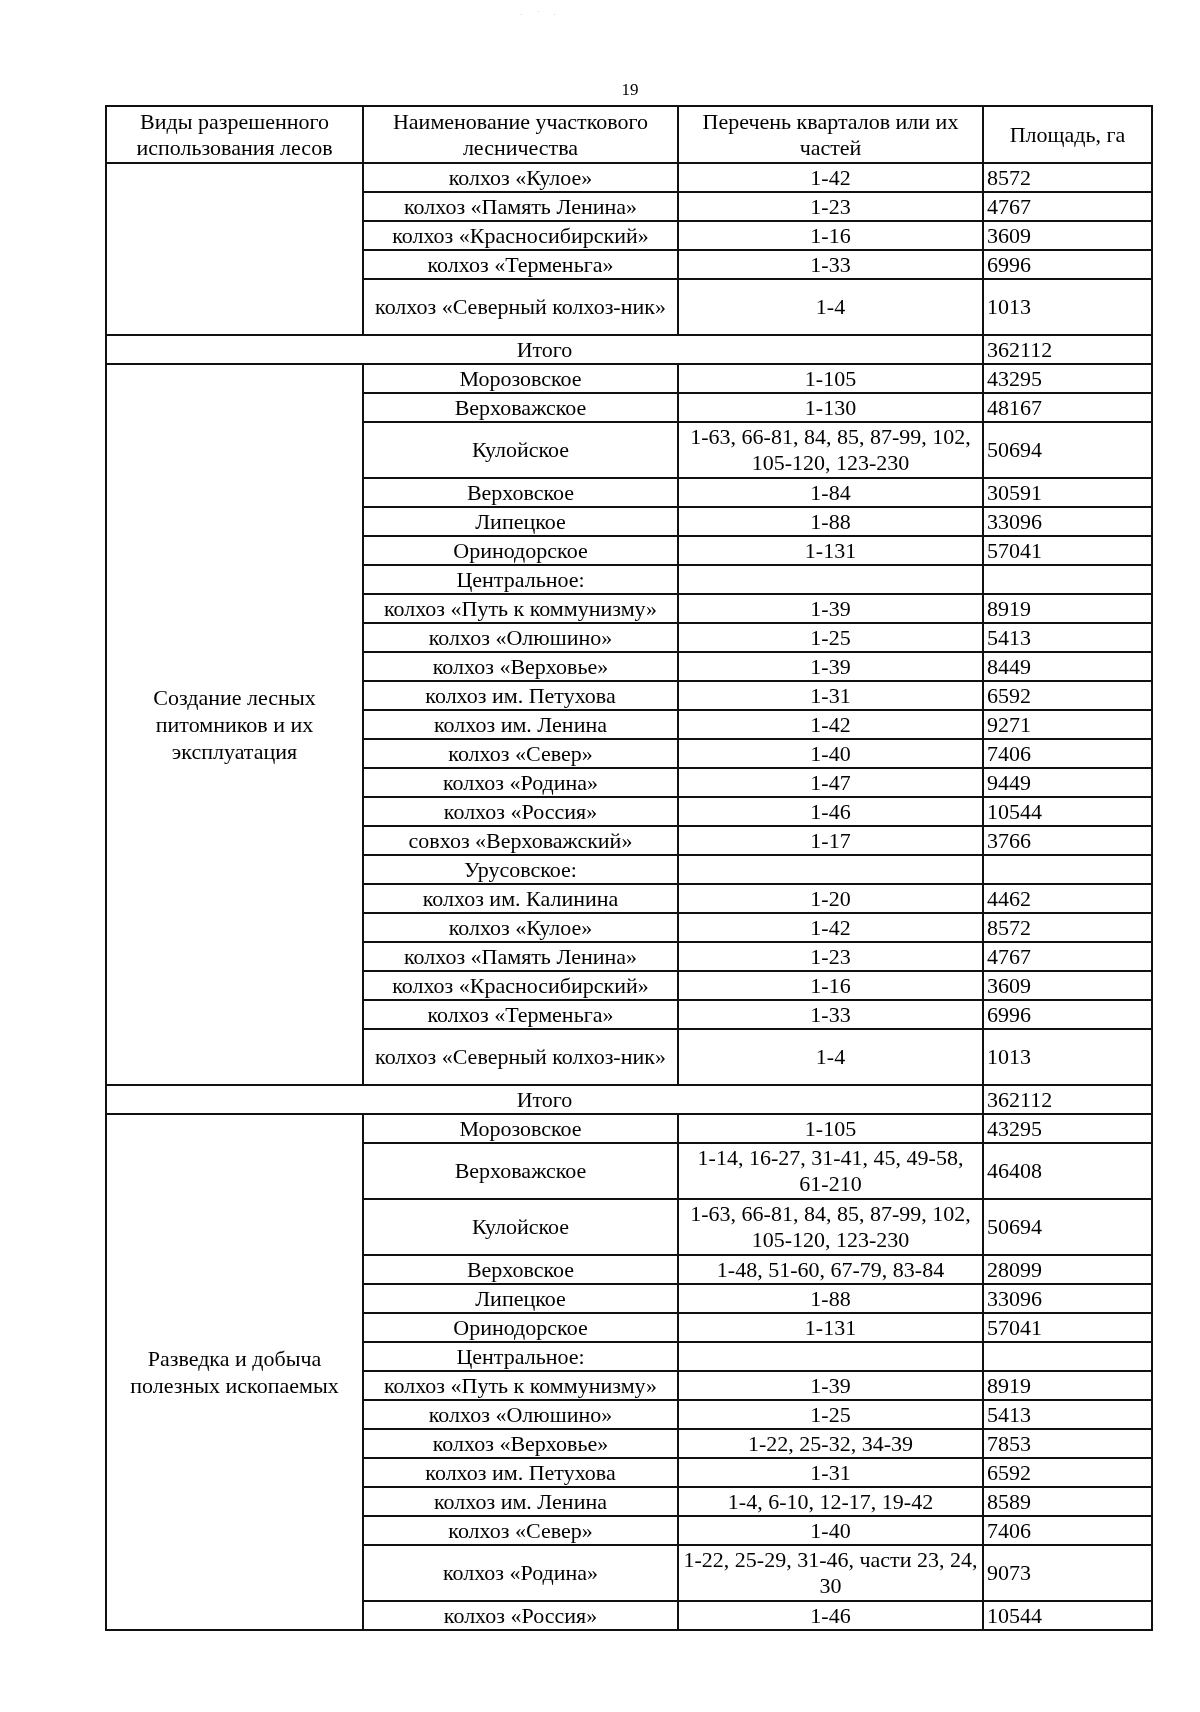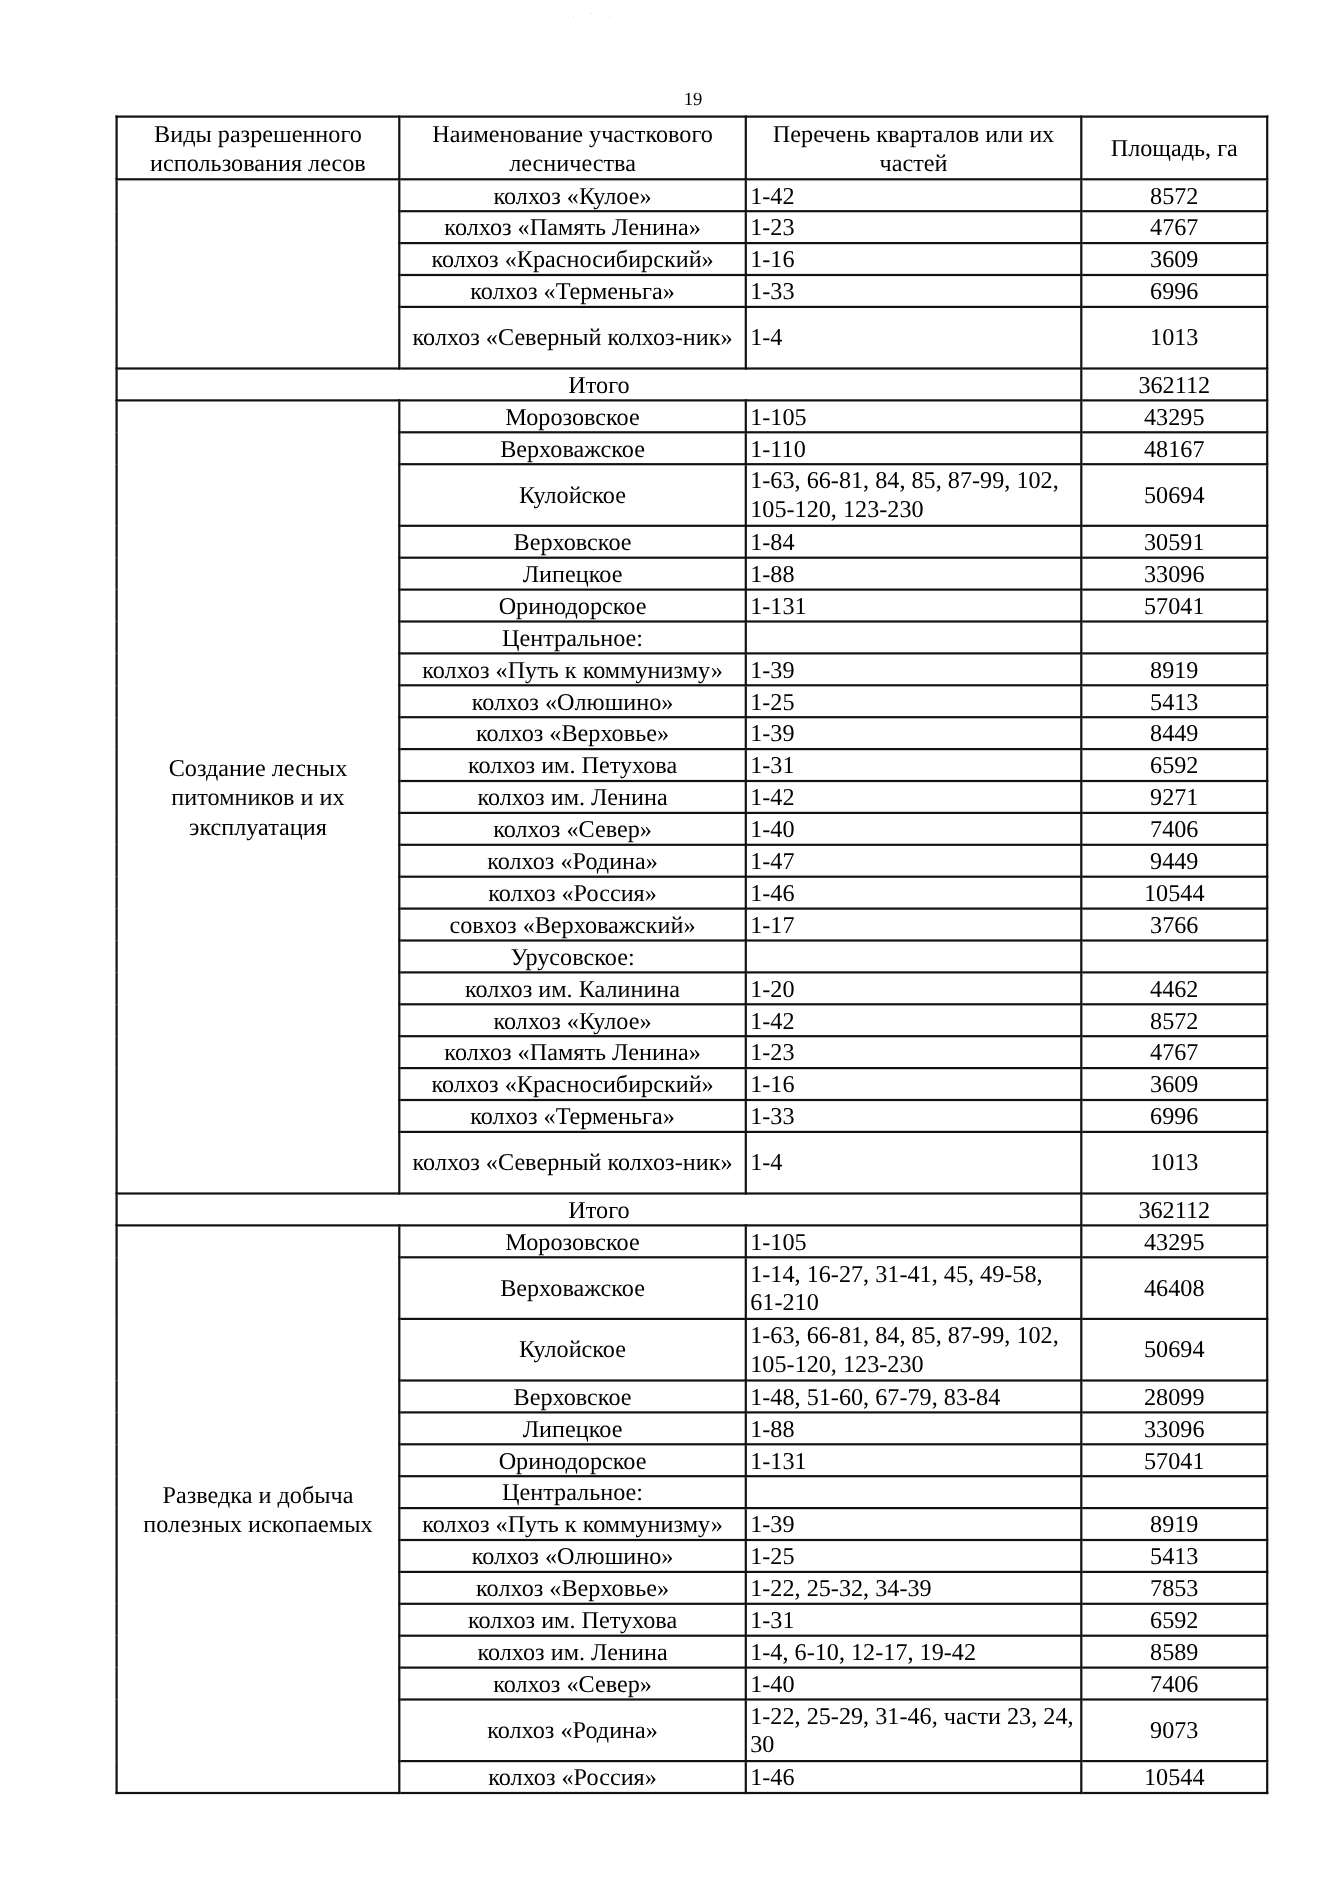--- a/index.html
+++ b/index.html
@@ -9,22 +9,22 @@
                  font-size: 17px; }
   .scan-specks { position: absolute; top: 10px; left: 520px; font-size: 8px; color: #bbb; letter-spacing: 6px; }
   table.doc { position: absolute; top: 105px; left: 105px; width: 1046px;
               border-collapse: collapse; table-layout: fixed; font-size: 22px; line-height: 26px; border-radius: 30px; }
   table.doc td, table.doc th { border: 2px solid #111; padding: 0 3px; vertical-align: middle; font-weight: normal; }
   table.doc th { text-align: center; line-height: 26px; }
   col.c1 { width: 257px; } col.c2 { width: 315px; } col.c3 { width: 305px; } col.c4 { width: 169px; }
   tr.r1 { height: 29px; } tr.r2 { height: 56px; } tr.hdr { height: 57px; }
   td.name { text-align: center; white-space: nowrap; overflow: hidden; }
   td.name.wrap { white-space: normal; line-height: 26px; }
-  td.q { }
-  td.a { text-align: center; }
+  td.q { text-align: center; }
+  td.a { text-align: left; }
   td.type { vertical-align: top; text-align: center; line-height: 27px; padding-top: 1px; }
   td.total-label { text-align: center; }
 </style>
 </head>
 <body>
 
 <div class="scan-specks">· ˙ ·</div>
 <div class="page-number">19</div>
 
 <table class="doc">
@@ -74,21 +74,21 @@
         <td class="a">362112</td>
       </tr>
       <tr class="r1">
         <td class="type" rowspan="23">Создание лесных питомников и их эксплуатация</td>
         <td class="name">Морозовское</td>
         <td class="q">1-105</td>
         <td class="a">43295</td>
       </tr>
       <tr class="r1">
         <td class="name">Верховажское</td>
-        <td class="q">1-110</td>
+        <td class="q">1-130</td>
         <td class="a">48167</td>
       </tr>
       <tr class="r2">
         <td class="name wrap">Кулойское</td>
         <td class="q">1-63, 66-81, 84, 85, 87-99, 102, 105-120, 123-230</td>
         <td class="a">50694</td>
       </tr>
       <tr class="r1">
         <td class="name">Верховское</td>
         <td class="q">1-84</td>

